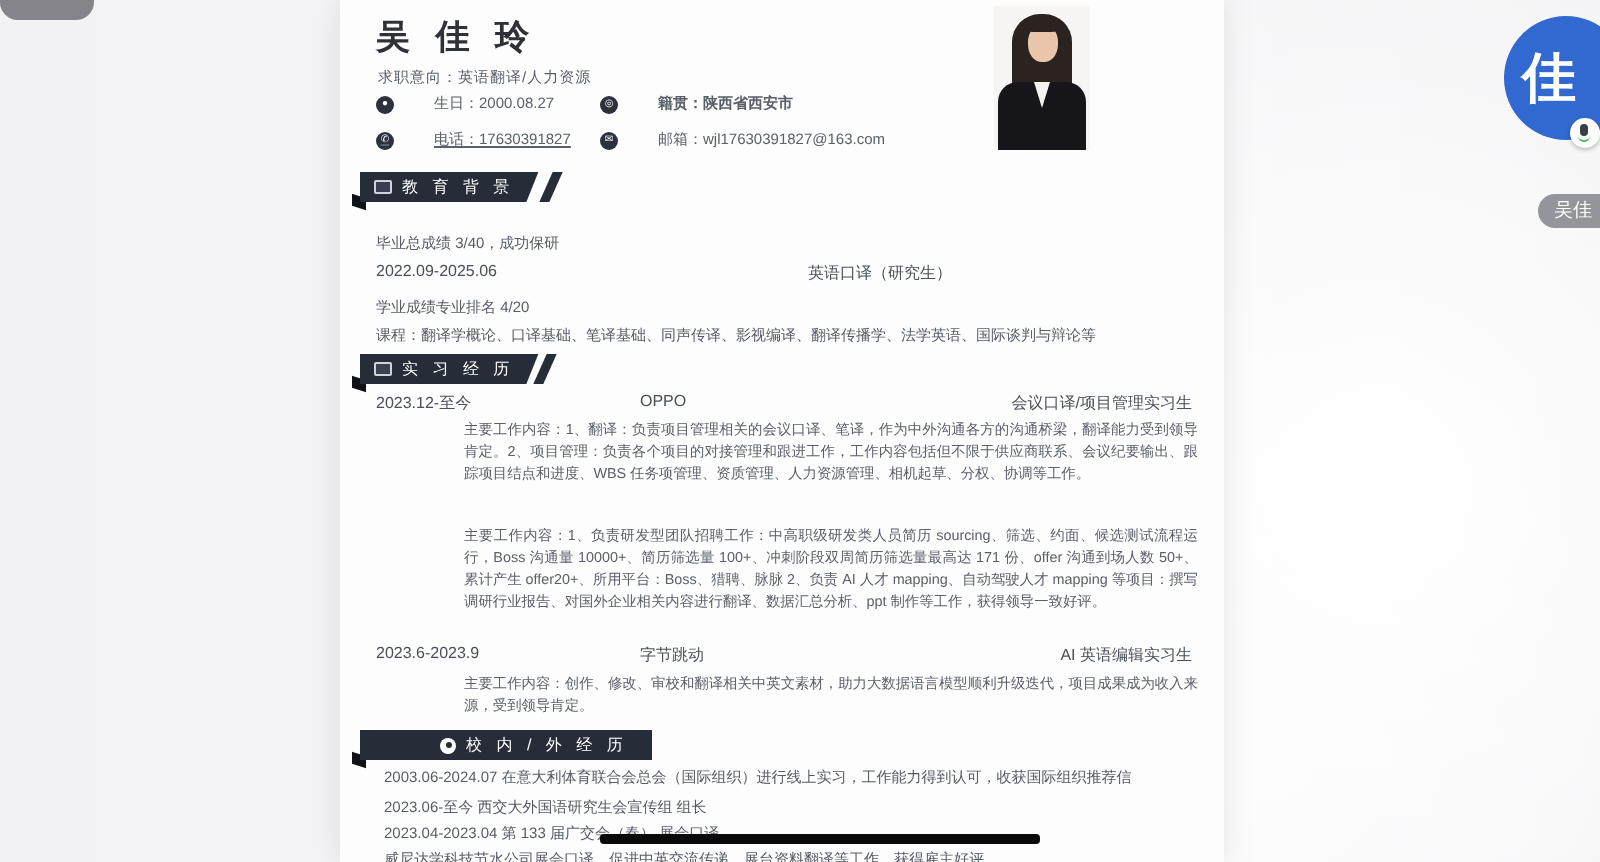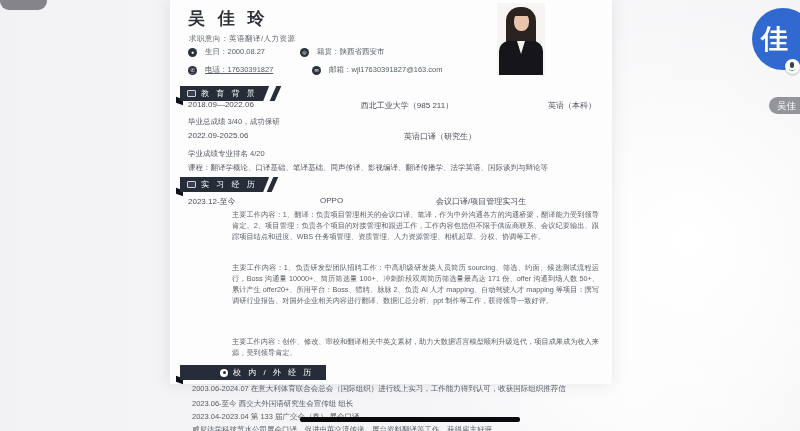--- a/index.html
+++ b/index.html
@@ -15,34 +15,34 @@
   }
 
   
   .corner-tab{
     position:absolute; left:0; top:-6px; width:47px; height:16px;
     background:#84848a; border-radius:0 0 9px 9px;
   }
 
   
   .page{
-    position:absolute; left:170px; top:0; width:442px; height:384px;
+    position:absolute; left:170px; top:0; width:442px; height:431px;
     background:#fdfdfe;
     box-shadow:0 0 14px rgba(120,120,130,.18);
     filter:blur(.35px);
   }
 
   .name{ position:absolute; left:18px; top:7px; font-size:17px; font-weight:bold;
          color:#2e3237; letter-spacing:4px; }
   .intention{ position:absolute; left:19px; top:34px; font-size:7.5px; color:#596069; letter-spacing:.5px;}
 
-  .contact-item{ position:absolute; display:flex; align-items:center; gap:8px;
+  .contact-item{ position:absolute; display:flex; align-items:center; gap:20px;
                  font-size:7.5px; color:#596069; }
-  .c00{ left:18px; top:47px; } .c01{ left:130px; top:47px; }
-  .c10{ left:18px; top:65px;text-decoration:underline; } .c11{ left:142px; top:65px; }
+  .c00{ left:18px; top:47px; } .c01{ left:130px; top:47px;font-weight:bold; }
+  .c10{ left:18px; top:65px;text-decoration:underline; } .c11{ left:130px; top:65px; }
   .cicon{ width:9px; height:9px; border-radius:50%; background:#2c313d; color:#fff;
           font-size:5px; line-height:9px; text-align:center; flex:0 0 auto; }
 
   
   .photo{ position:absolute; left:327px; top:3px; width:48px; height:72px;
           background:#f6f5f4; overflow:hidden; border-radius:1px;}
   .photo .hair{ position:absolute; left:9px; top:4px; width:30px; height:46px;
           background:#2a2320; border-radius:14px 14px 10px 10px; }
   .photo .face{ position:absolute; left:16.5px; top:9px; width:15px; height:19px;
           background:#e9c6ab; border-radius:48% 48% 46% 46%; }
@@ -66,21 +66,21 @@
   .ricon{ width:9px; height:7px; border:1px solid #cfd3dc; border-radius:1px; background:#3a4050;}
   .ricon.dot{ width:8px; height:8px; border-radius:50%; background:#fff; border:none; position:relative;}
   .ricon.dot::after{ content:""; position:absolute; left:2.5px; top:2.5px; width:3px; height:3px;
          border-radius:50%; background:#272c39; }
 
   
   .row{ position:absolute; left:18px; right:16px; display:grid; font-size:8px; color:#4a4f58; }
   .row.edu{ grid-template-columns:150px 1fr 120px; }
   .row.edu .org{ text-align:center; } .row.edu .role{ text-align:right; }
   .row.job{ grid-template-columns:132px 116px 1fr; }
-  .row.job .org{ text-align:left; } .row.job .role{ text-align:left; }
+  .row.job .org{ text-align:left; } .row.job .role{ text-align:right; }
   .note{ position:absolute; left:18px; font-size:7.5px; color:#565b64; }
   .desc{ position:absolute; left:18px; right:13px; font-size:7.2px; color:#5a5f68;
          line-height:11px; text-align:justify;margin-left:44px; }
   .cline{ position:absolute; left:22px; right:10px; font-size:7.5px; color:#565b64; white-space:nowrap; overflow:hidden;}
   .redact{ position:absolute; left:130px; top:417px; width:220px; height:5px;
            background:#0a0a0c; border-radius:2px; }
 
   
   .avatar{ position:absolute; left:752px; top:8px; width:62px; height:62px; border-radius:50%;
            background:#3169d1; color:#fff; font-size:27px; font-weight:bold;
@@ -132,25 +132,20 @@
 
   <div class="ribbon-wrap" style="top:86px">
     <div class="fold" style="top:12px"></div>
     <div class="ribbon" style="top:0">
       <span class="ricon"></span>
       <span>教 育 背 景</span>
     </div>
     <div class="tail" style="left:103px"></div>
   </div>
 
-  <div class="row edu" style="top:100px">
-    <span class="period">2018.09—2022.06</span>
-    <span class="org">西北工业大学（985 211）</span>
-    <span class="role">英语（本科）</span>
-  </div>
   <div class="note" style="top:117px">毕业总成绩 3/40，成功保研</div>
   <div class="row edu" style="top:131px">
     <span class="period">2022.09-2025.06</span>
     <span class="role">英语口译（研究生）</span>
   </div>
   <div class="note" style="top:149px">学业成绩专业排名 4/20</div>
   <div class="note" style="top:163px; right:12px; white-space:nowrap; overflow:hidden;">课程：翻译学概论、口译基础、笔译基础、同声传译、影视编译、翻译传播学、法学英语、国际谈判与辩论等</div>
 
   <div class="ribbon-wrap" style="top:177px">
     <div class="fold" style="top:12px"></div>
@@ -163,20 +158,25 @@
 
   <div class="row job" style="top:196px">
     <span class="period">2023.12-至今</span>
     <span class="org">OPPO</span>
     <span class="role">会议口译/项目管理实习生</span>
   </div>
   <div class="desc" style="top:209px">主要工作内容：1、翻译：负责项目管理相关的会议口译、笔译，作为中外沟通各方的沟通桥梁，翻译能力受到领导肯定。2、项目管理：负责各个项目的对接管理和跟进工作，工作内容包括但不限于供应商联系、会议纪要输出、跟踪项目结点和进度、WBS 任务项管理、资质管理、人力资源管理、相机起草、分权、协调等工作。</div>
 
   <div class="desc" style="top:262px">主要工作内容：1、负责研发型团队招聘工作：中高职级研发类人员简历 sourcing、筛选、约面、候选测试流程运行，Boss 沟通量 10000+、简历筛选量 100+、冲刺阶段双周简历筛选量最高达 171 份、offer 沟通到场人数 50+、累计产生 offer20+、所用平台：Boss、猎聘、脉脉 2、负责 AI 人才 mapping、自动驾驶人才 mapping 等项目：撰写调研行业报告、对国外企业相关内容进行翻译、数据汇总分析、ppt 制作等工作，获得领导一致好评。</div>
 
+  <div class="row job" style="top:322px">
+    <span class="period">2023.6-2023.9</span>
+    <span class="org">字节跳动</span>
+    <span class="role">AI 英语编辑实习生</span>
+  </div>
   <div class="desc" style="top:336px">主要工作内容：创作、修改、审校和翻译相关中英文素材，助力大数据语言模型顺利升级迭代，项目成果成为收入来源，受到领导肯定。</div>
 
   <div class="ribbon-wrap" style="top:365px">
     <div class="fold" style="top:12px"></div>
     <div class="ribbon" style="top:0; clip-path:none;padding-left:40px;">
       <span class="ricon dot"></span>
       <span>校 内 / 外 经 历</span>
     </div>
   </div>
 

